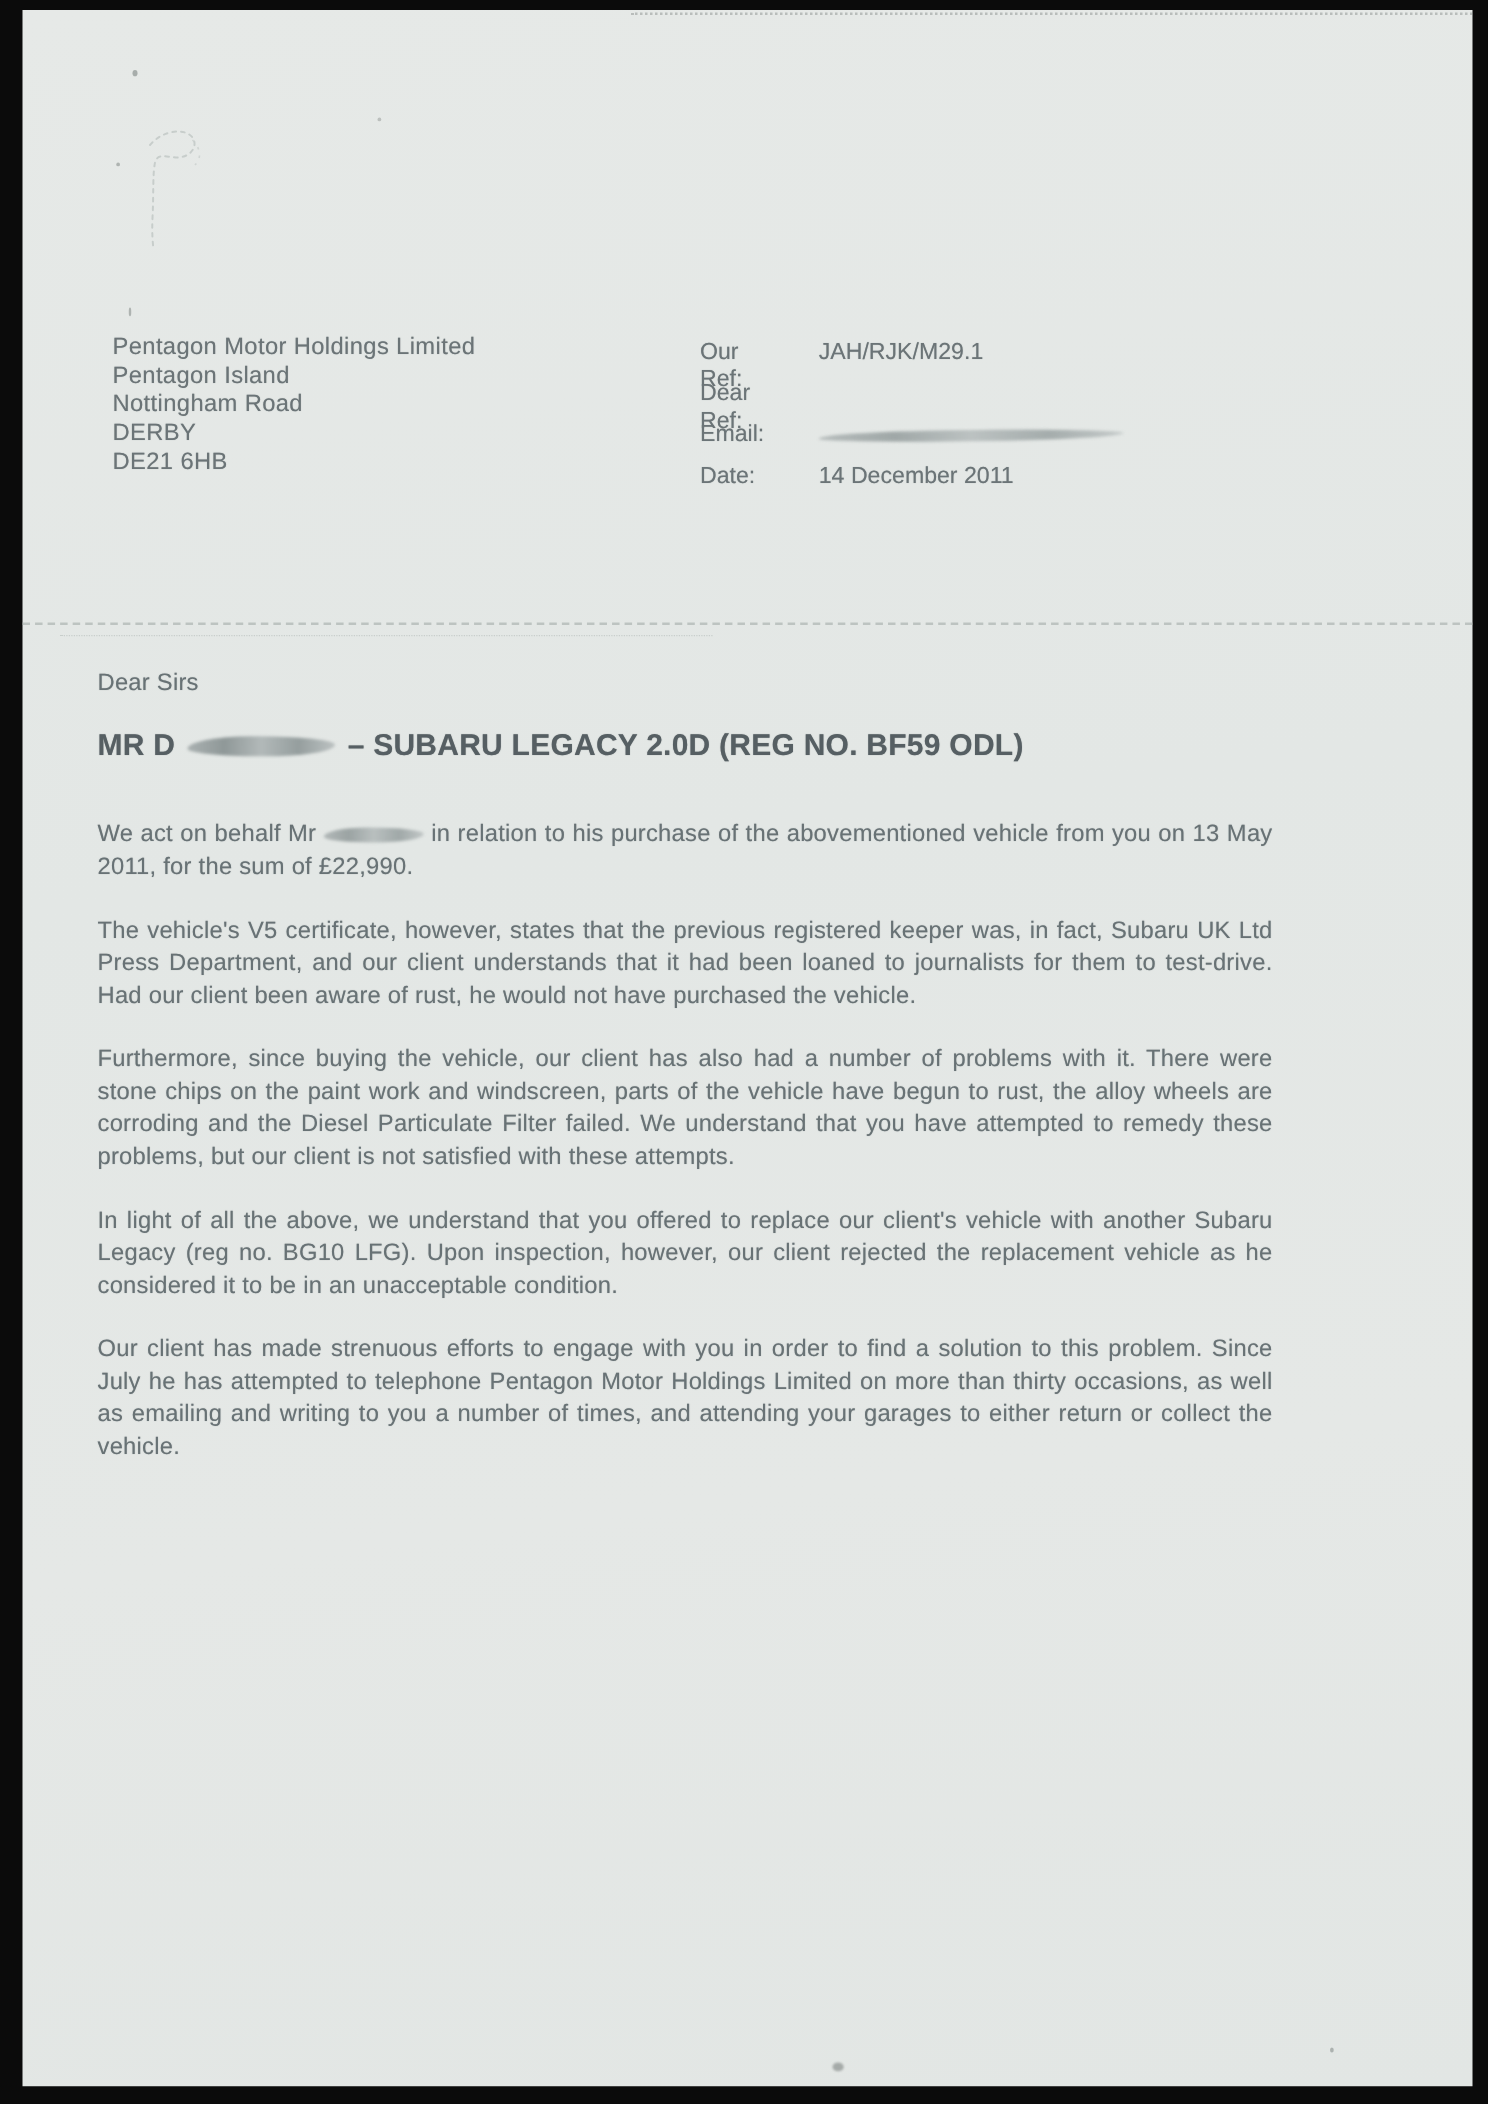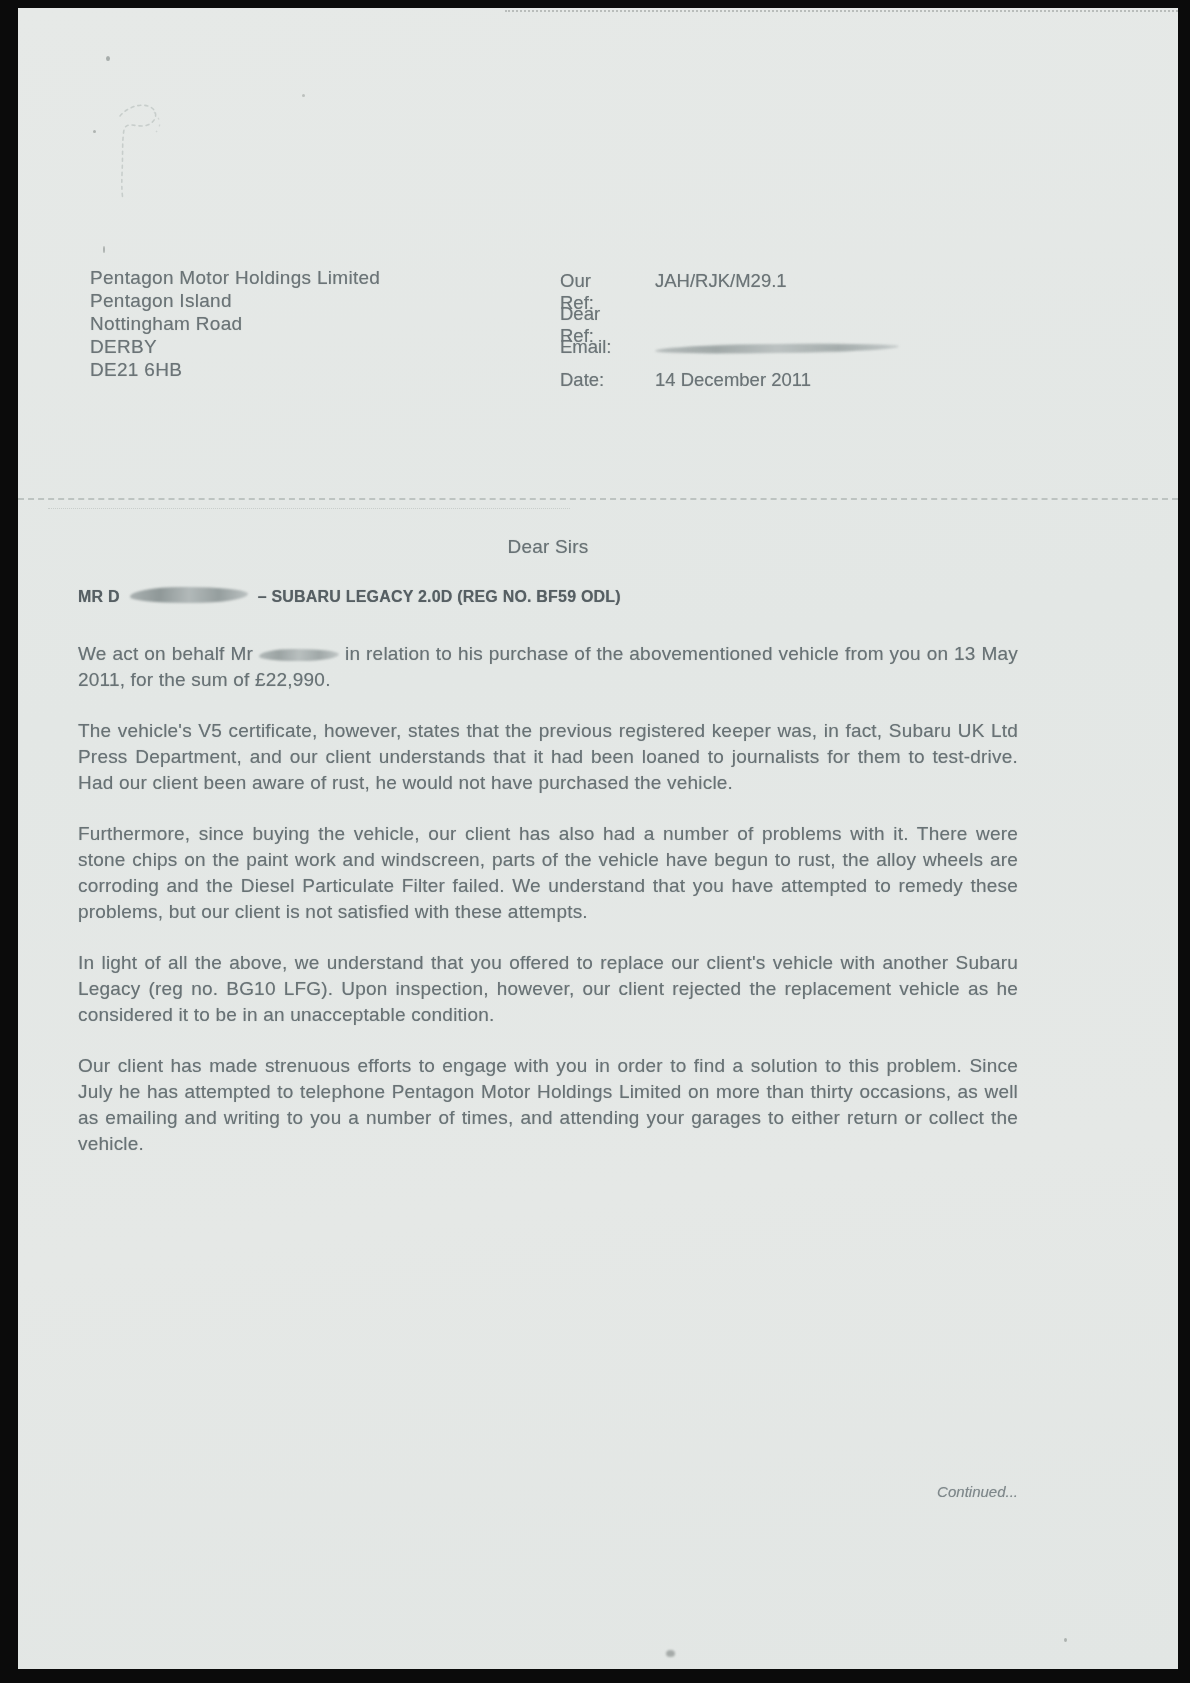--- a/index.html
+++ b/index.html
@@ -67,26 +67,26 @@
   .letter-body {
     position: absolute; left: 60px; top: 526px;
     width: 940px;
     font-size: 19px; line-height: 26px;
     letter-spacing: 0.2px;
     color: #68727{5}; 
     color: #687275;
     text-shadow: 0 0 0.8px rgba(104,114,117,0.5);
   }
   .letter-body p { margin: 0 0 25px 0; text-align: justify; }
-  p.salutation { margin-bottom: 24px; text-align: center; }
+  p.salutation { margin-bottom: 24px; text-align: left; }
   p.subject {
     font-weight: bold;
-    font-size: 16px;
+    font-size: 24px;
     color: #565f63;
-    margin-bottom: 31px;
+    margin-bottom: 45px;
     text-align: left;
     text-shadow: 0 0 0.8px rgba(86,95,99,0.6);
   }
   
   .smudge {
     display: inline-block; vertical-align: baseline;
     background: linear-gradient(92deg, #aab1b1 0%, #8f9898 25%, #b2b9b9 50%, #959e9e 75%, #bcc2c2 100%);
     border-radius: 45% 55% 50% 50% / 65% 45% 60% 40%;
     filter: blur(1.2px);
   }
@@ -163,21 +163,20 @@
       <p class="subject"><span>MR D</span><span class="smudge smudge-subject"></span><span>– SUBARU LEGACY 2.0D (REG NO. BF59 ODL)</span></p>
 
       <p><span>We act on behalf Mr</span><span class="smudge smudge-name"></span><span>in relation to his purchase of the abovementioned vehicle from you on 13 May 2011, for the sum of £22,990.</span></p>
 
       <p>The vehicle's V5 certificate, however, states that the previous registered keeper was, in fact, Subaru UK Ltd Press Department, and our client understands that it had been loaned to journalists for them to test-drive.  Had our client been aware of rust, he would not have purchased the vehicle.</p>
       <p>Furthermore, since buying the vehicle, our client has also had a number of problems with it.  There were stone chips on the paint work and windscreen, parts of the vehicle have begun to rust, the alloy wheels are corroding and the Diesel Particulate Filter failed. We understand that you have attempted to remedy these problems, but our client is not satisfied with these attempts.</p>
       <p>In light of all the above, we understand that you offered to replace our client's vehicle with another Subaru Legacy (reg no. BG10 LFG). Upon inspection, however, our client rejected the replacement vehicle as he considered it to be in an unacceptable condition.</p>
       <p>Our client has made strenuous efforts to engage with you in order to find a solution to this problem. Since July he has attempted to telephone Pentagon Motor Holdings Limited on more than thirty occasions, as well as emailing and writing to you a number of times, and attending your garages to either return or collect the vehicle.</p>
     </div>
 
-    <div class="continued">Continued...</div>
 
     <div class="speck s1"></div>
     <div class="speck s2"></div>
     <div class="speck s3"></div>
     <div class="speck s4"></div>
     <div class="speck s5"></div>
     <div class="speck s6"></div>
   </div>
 </div>
 

